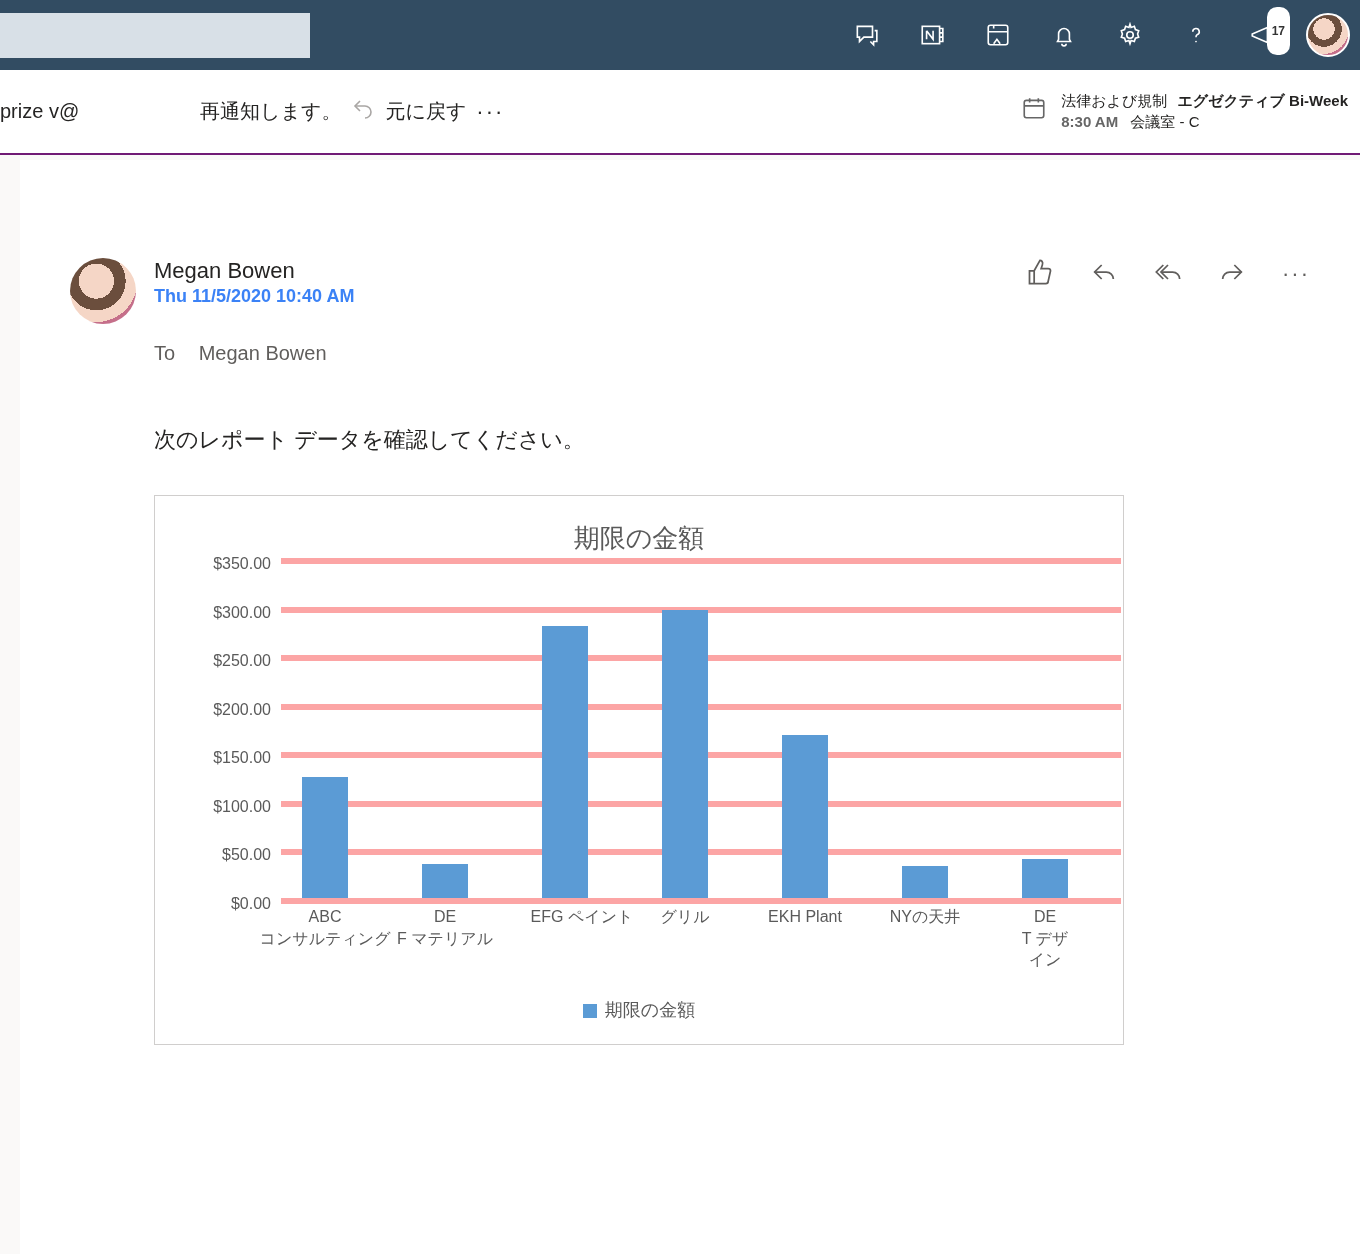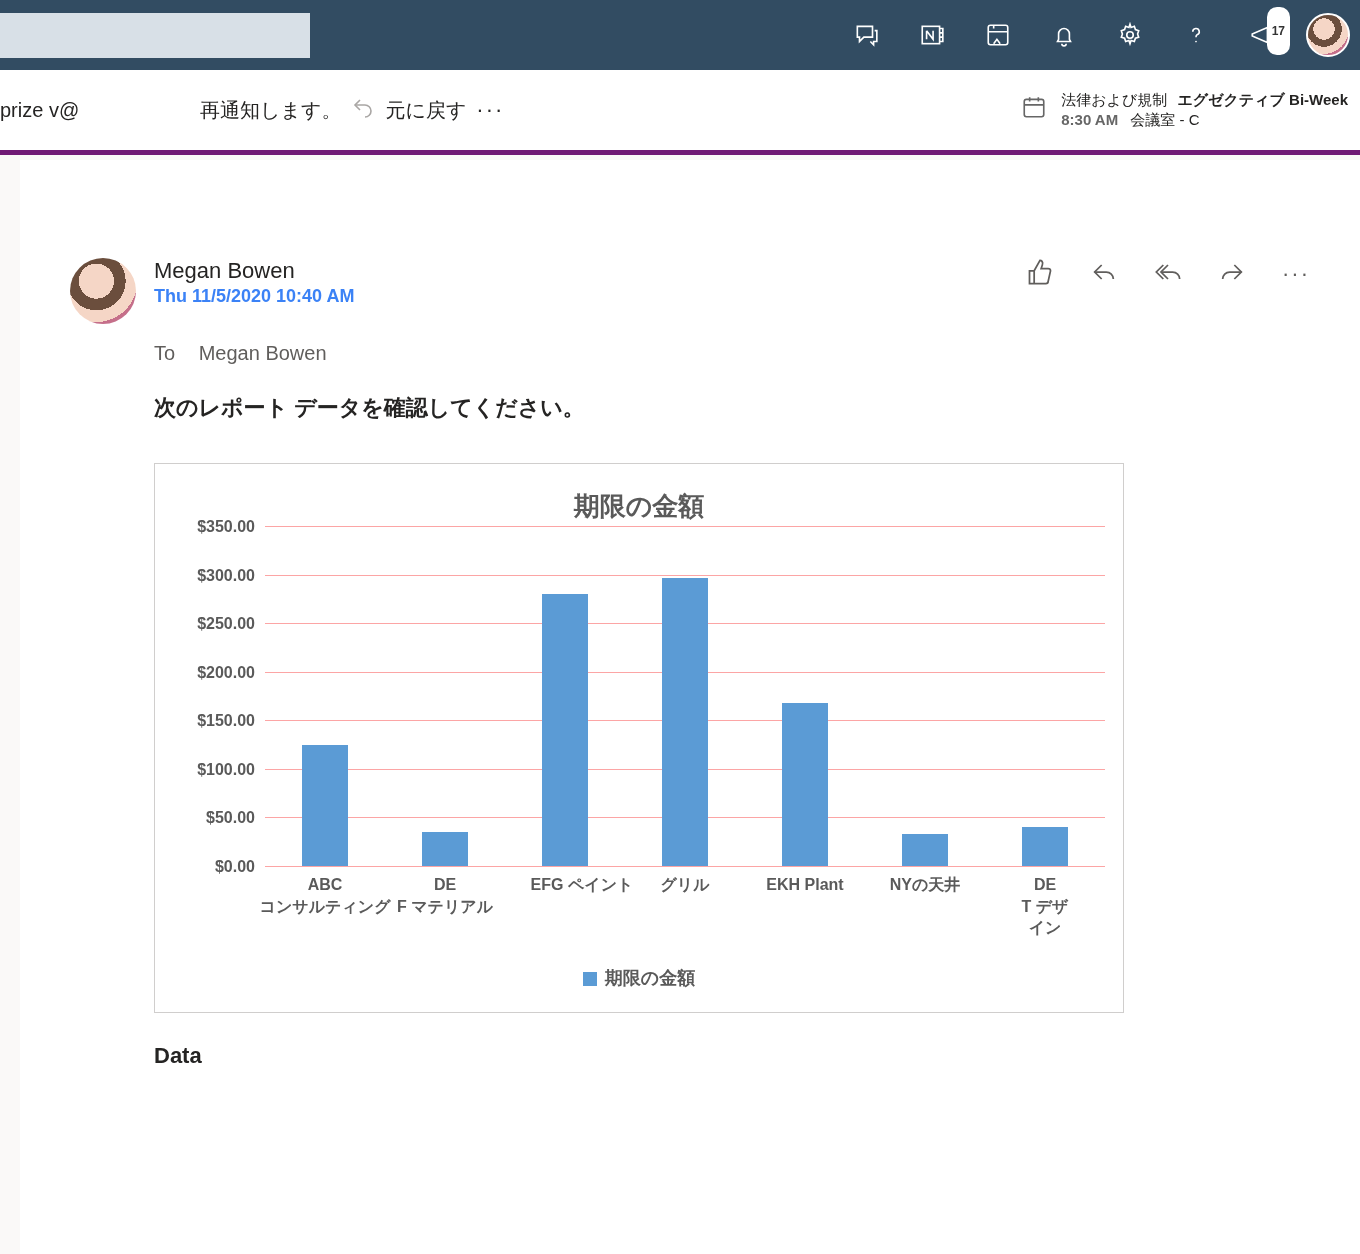--- a/index.html
+++ b/index.html
@@ -41,21 +41,21 @@
     .avatar-top {
       width: 44px; height:44px; border-radius:50%;
       background: radial-gradient(circle at 40% 35%, #f5d6c6 0 30%, #6b4e3d 30% 50%, #f5d6c6 50% 70%, #c56f8a 70% 100%);
       border: 2px solid #fff;
     }
 
     
     .command-bar {
       height: 85px; width:100%;
       background:#fff;
-      border-bottom: 5px solid #701a75;
+      border-bottom: 2px solid #701a75;
       display:flex; align-items:center;
       position: relative;
       padding-left: 0px;
     }
     .cmd-left { font-size:20px; color:#252423; position:absolute; left:0; white-space:nowrap; }
     .cmd-snooze { display:flex; align-items:center; gap:10px; position:absolute; left:200px; font-size:20px; color:#252423; }
     .cmd-snooze .undo-icon { color:#9b9895; }
     .cmd-snooze .undo-text { color:#252423; }
     .cmd-more { color:#252423; font-size:22px; letter-spacing:2px; }
     .calendar-peek {
@@ -109,37 +109,37 @@
     .msg-actions {
       margin-left:auto; display:flex; gap:36px; align-items:center;
       color:#605e5c;
     }
     .msg-actions .act svg { stroke:#605e5c; fill:none; stroke-width:1.5;}
     .msg-actions .act { cursor:pointer; }
     .msg-actions .more { font-size:22px; letter-spacing:2px; color:#605e5c; cursor:pointer;}
     .to-line { margin-top: 18px; margin-left: 84px; font-size:20px; color:#605e5c;}
     .to-line span:first-child{ margin-right: 18px; }
 
-    .body-content { margin-top: 28px; margin-left: 84px; font-size:22px; color:#252423;font-weight:bold; }
+    .body-content { margin-top: 60px; margin-left: 84px; font-size:22px; color:#252423; }
     .body-text { margin-bottom: 40px; }
     .section-label { margin-top: 30px; margin-bottom: 10px; font-size:22px;}
 
     
     .chart-box {
       border:1px solid #d0cecd; width: 970px; height: 550px;
       position:relative;
       margin-top: 18px;
     }
     .chart-title { text-align:center; font-size:26px; color:#5a5a5a; margin-top:25px;}
     .plot {
       position:absolute;
       left: 110px; top: 62px;
       width: 840px; height: 340px;
     }
-    .grid-line { position:absolute; left:0; width:100%; border-top:1px solid #fca5a5; }
+    .grid-line { position:absolute; left:16px; width:100%; border-top:6px solid #fca5a5; }
     .y-label { position:absolute; right:100%; transform:translateY(-50%); font-size:16px; color:#5a5a5a; padding-right:10px; white-space:nowrap;}
     .bar {
       position:absolute; bottom:0; width: 46px;
       background:#5b9bd5;
       transform:translateX(-50%);
     }
     .x-labels { position:absolute; left:110px; top: 410px; width:840px; font-size:16px; color:#5a5a5a; }
     .x-label { position:absolute; transform:translateX(-50%); text-align:center; white-space:pre-line; line-height:1.35; }
     .legend { position:absolute; bottom:22px; left:0; width:100%; text-align:center; font-size:18px; color:#5a5a5a;}
     .legend-sw { display:inline-block; width:14px; height:14px; background:#5b9bd5; margin-right:8px; vertical-align:middle;}
@@ -323,16 +323,15 @@
           <div class="x-label" style="left: 540px;">EKH Plant</div>
           <div class="x-label" style="left: 660px;">NYの天井</div>
           <div class="x-label" style="left: 780px;">DE
 T デザイン</div>
         </div>
       <div class="legend">
         <span class="legend-sw"></span><span>期限の金額</span>
       </div>
     </div>
 
-    <div class="section-label" style="margin-top:30px;">Data</div>
   </div>
 
 </div>
 
 </body></html>

